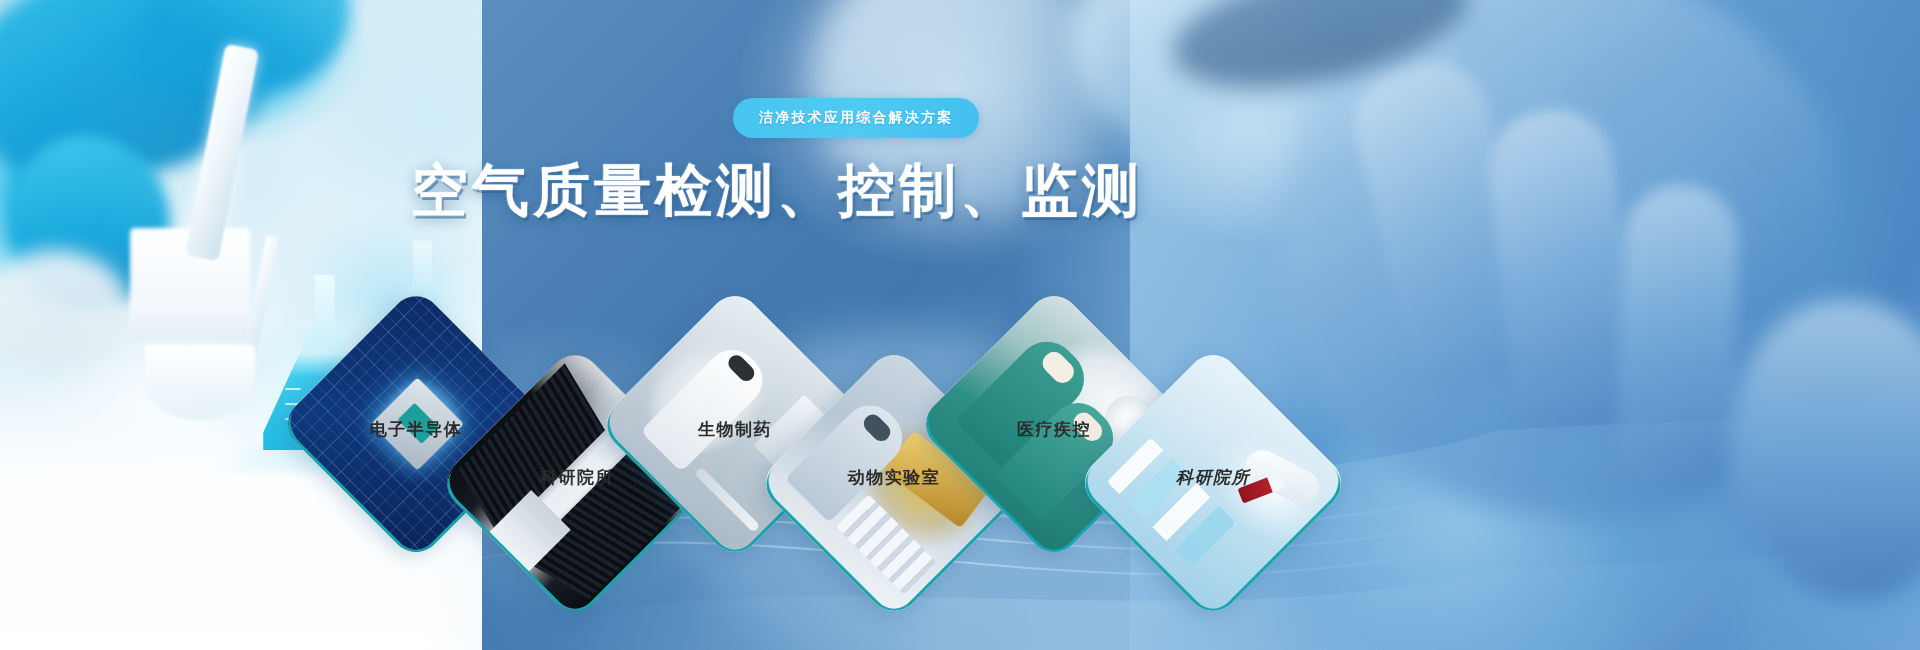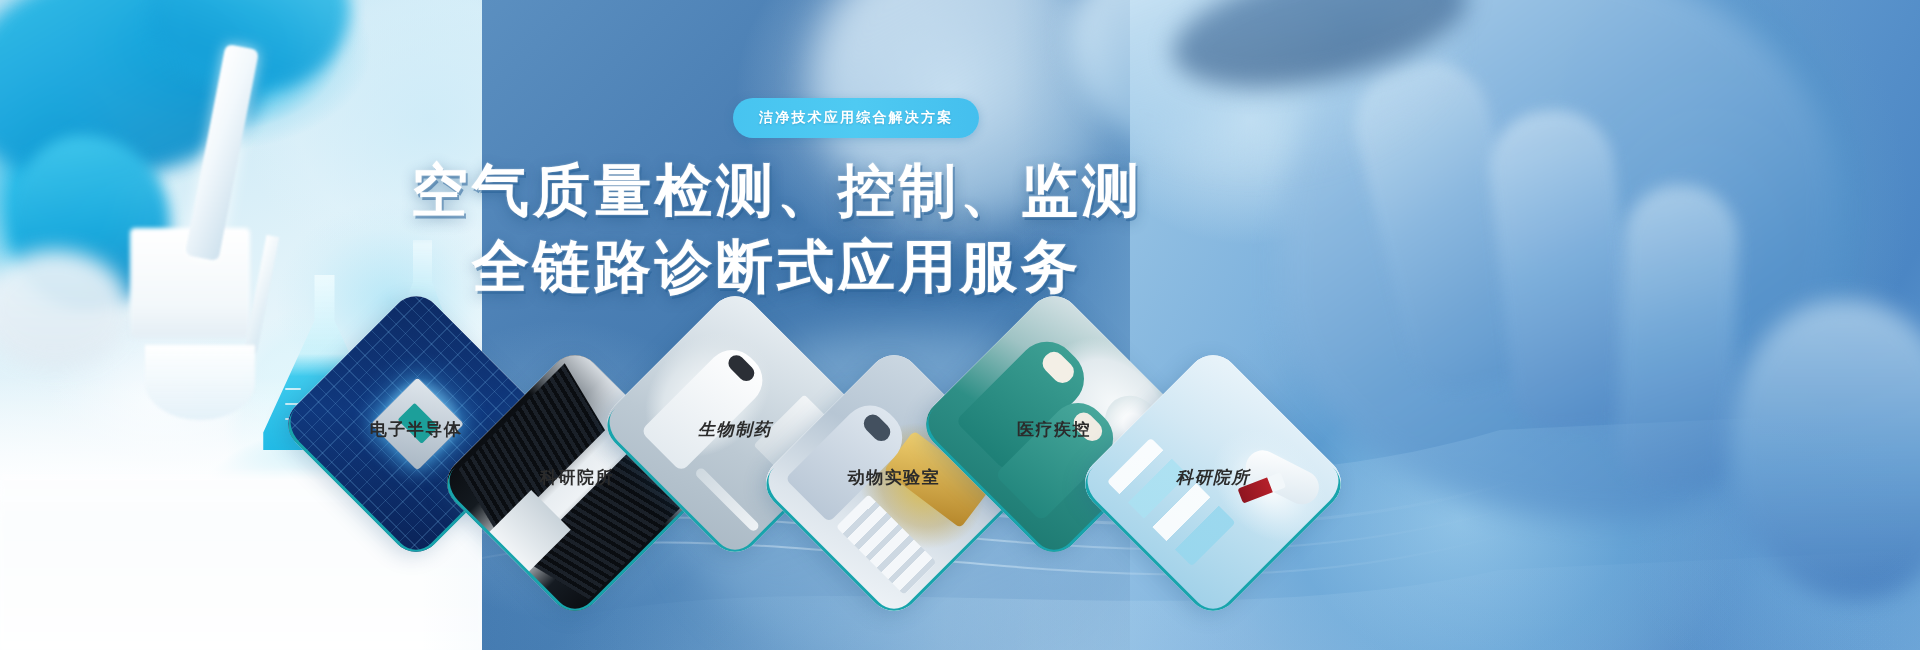--- a/index.html
+++ b/index.html
@@ -430,21 +430,20 @@
     <path d="M430,250 C760,160 1120,330 1520,210" stroke="url(#wg2)" stroke-width="2" fill="none"></path>
     <path d="M560,300 C820,240 1180,320 1500,250 L1920,230 L1920,330 L560,330 Z" fill="url(#wg1)" opacity=".35"></path>
   </svg>
 
   <div class="badge">
     <span>洁净技术应用综合解决方案</span>
   </div>
 
   <div class="headline">
     <div class="hl-line l1">空气质量检测、控制、监测</div>
-    <div class="hl-line l2">全链路诊断式应用服务</div>
   </div>
 
   <div class="diamonds">
 
     <div class="dcard" style="left:318px; top:318px;">
       <div class="photo ph-semi">
         <div class="chip"></div>
       </div>
       <div class="edge"></div>
     </div>
@@ -461,21 +460,21 @@
     <div class="dlabel" style="left:522px; top:458px; width:110px;">科研院所</div>
 
     <div class="dcard" style="left:637px; top:318px;">
       <div class="photo ph-pharma">
         <div class="worker"></div>
         <div class="equip"></div>
         <div class="pipe"></div>
       </div>
       <div class="edge"></div>
     </div>
-    <div class="dlabel" style="left:680px; top:410px; width:110px;font-style:italic;">生物制药</div>
+    <div class="dlabel" style="left:680px; top:410px; width:110px;">生物制药</div>
 
     <div class="dcard" style="left:796px; top:377px;">
       <div class="photo ph-animal">
         <div class="gold"></div>
         <div class="tech"></div>
         <div class="bottles"></div>
       </div>
       <div class="edge"></div>
     </div>
     <div class="dlabel" style="left:829px; top:458px; width:130px;">动物实验室</div>

